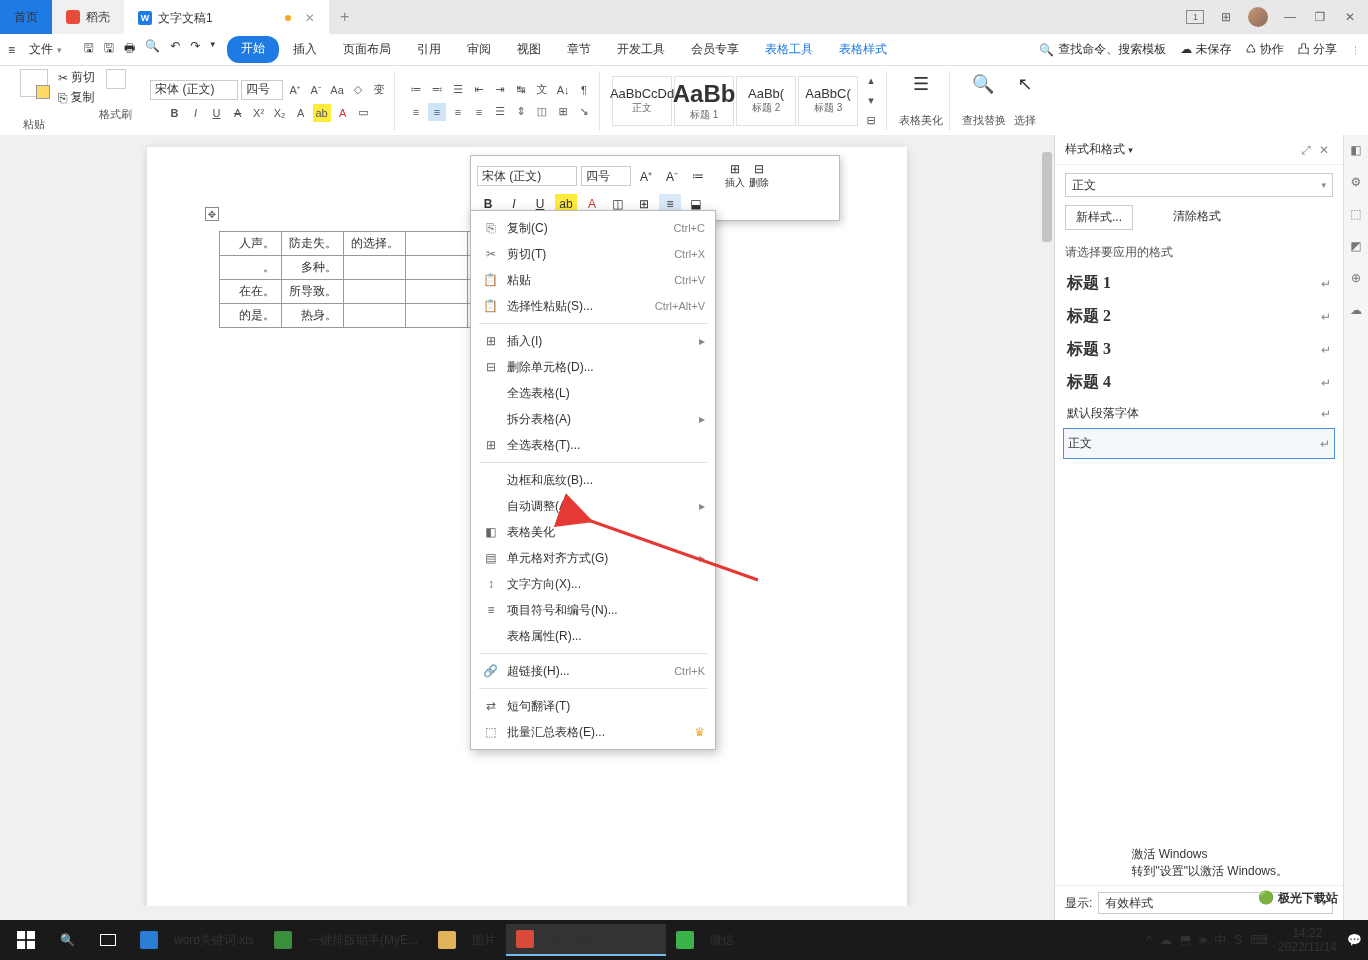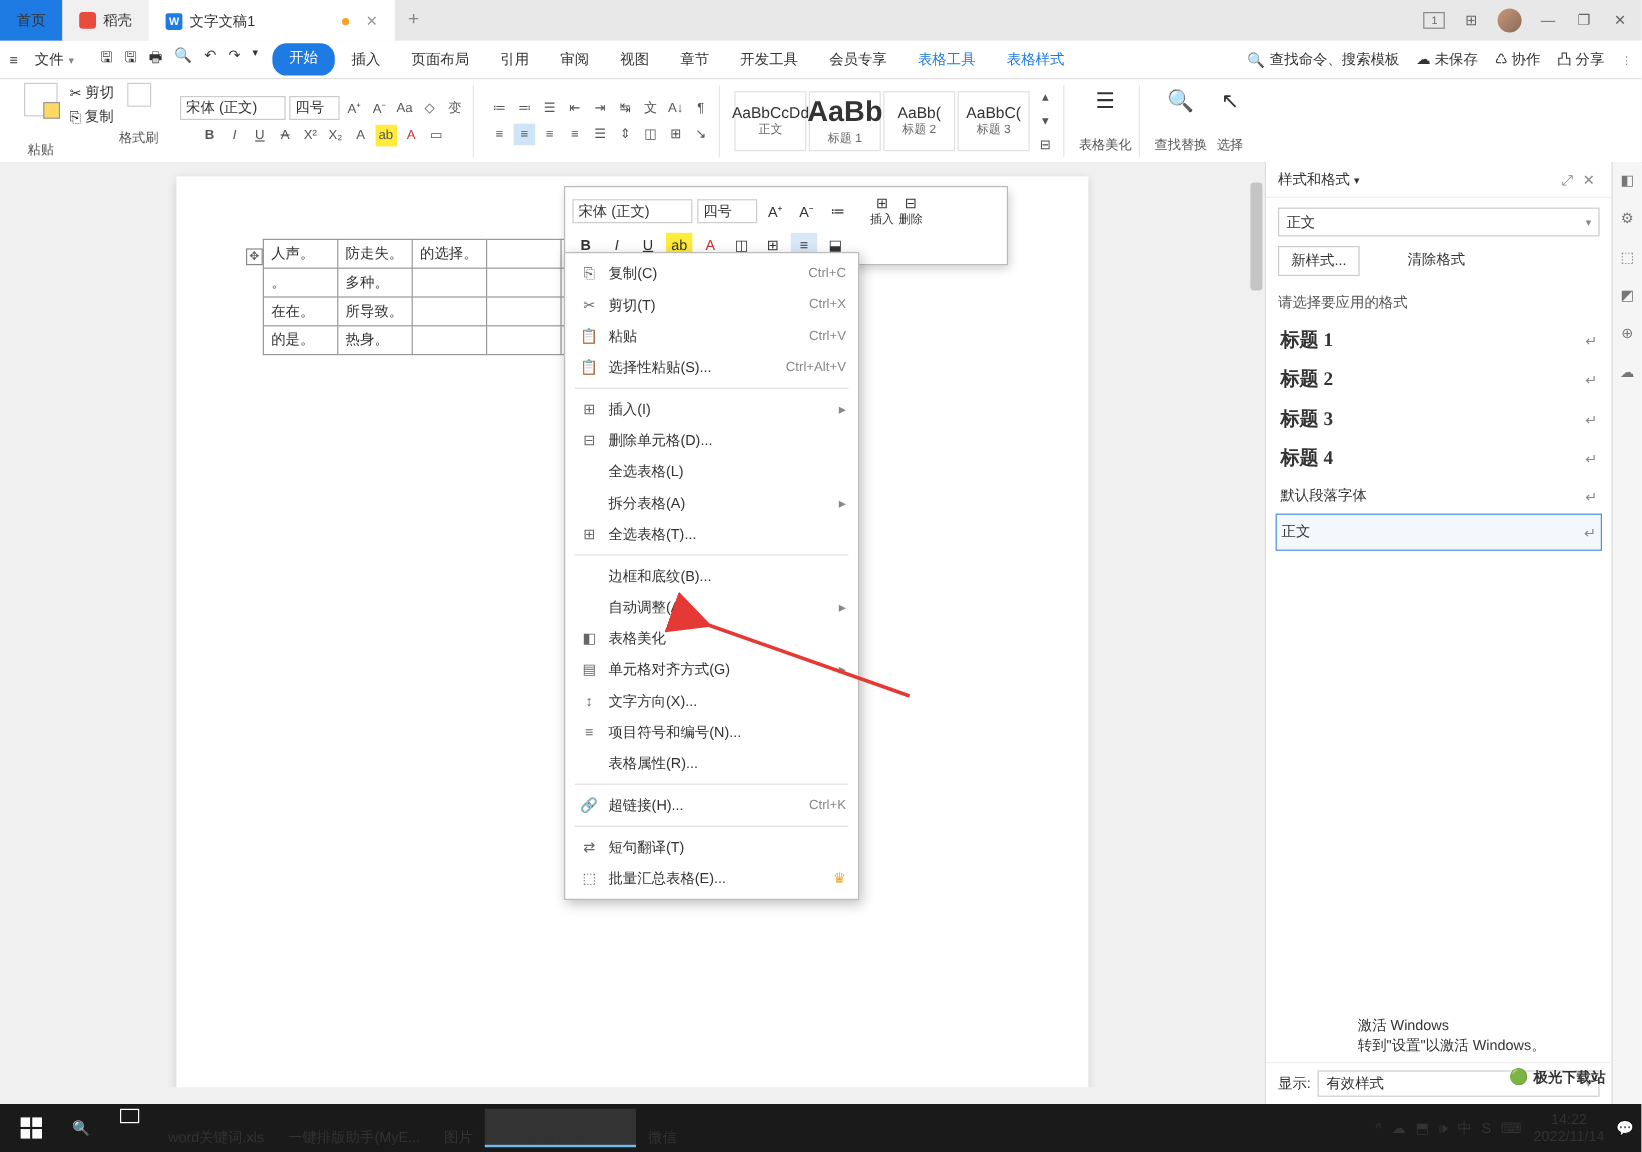--- a/index.html
+++ b/index.html
@@ -41,21 +41,21 @@
 .fname{width:88px;}
 .fsize{width:42px;}
 .tiny-btn{width:18px;height:18px;display:inline-flex;align-items:center;justify-content:center;color:#555;cursor:pointer;font-size:11px;}
 .style-gallery{display:flex;gap:2px;align-items:center;}
 .style-item{width:60px;height:50px;border:1px solid #e0e0e0;display:flex;flex-direction:column;align-items:center;justify-content:center;cursor:pointer;}
 .style-item .prev{font-size:13px;}
 .style-item.s2 .prev{font-size:24px;font-weight:bold;}
 .style-item .sl{font-size:10px;color:#666;}
 .workarea{position:absolute;top:135px;left:0;right:314px;bottom:40px;background:#f0f0f0;display:flex;justify-content:center;overflow:hidden;}
 .page{width:760px;background:#fff;margin-top:12px;box-shadow:0 2px 8px rgba(0,0,0,0.15);height:820px;position:relative;}
-.doc-table{position:absolute;top:52px;left:72px;border-collapse:collapse;}
+.doc-table{position:absolute;top:84px;left:72px;border-collapse:collapse;text-align:right;}
 .doc-table td{border:1px solid #999;padding:3px 6px;font-size:12px;height:22px;}
 .tbl-anchor{position:absolute;top:60px;left:58px;width:14px;height:14px;border:1px solid #888;display:flex;align-items:center;justify-content:center;font-size:10px;color:#666;}
 .mini-toolbar{position:absolute;top:155px;left:470px;width:370px;background:#fff;border:1px solid #bbb;box-shadow:2px 3px 8px rgba(0,0,0,0.2);padding:4px;}
 .mini-r{display:flex;gap:4px;align-items:center;padding:2px;}
 .mini-btn{width:22px;height:20px;display:inline-flex;align-items:center;justify-content:center;cursor:pointer;font-size:12px;}
 .mini-sel{border:1px solid #ccc;height:20px;padding:0 4px;background:#fff;display:flex;align-items:center;font-size:12px;}
 .context-menu{position:absolute;top:210px;left:470px;width:246px;background:#fff;border:1px solid #bbb;box-shadow:2px 3px 10px rgba(0,0,0,0.25);padding:4px 0;z-index:10;}
 .cm-item{display:flex;align-items:center;height:26px;padding:0 10px;cursor:pointer;position:relative;}
 .cm-ico{width:20px;margin-right:6px;color:#666;display:inline-flex;justify-content:center;font-size:12px;}
 .cm-txt{flex:1;}
@@ -83,21 +83,21 @@
 .rp-foot .sel{flex:1;border:1px solid #ccc;height:22px;display:flex;align-items:center;padding:0 6px;font-size:12px;}
 .sidebar{position:absolute;top:135px;right:0;width:25px;bottom:40px;background:#f5f5f5;border-left:1px solid #ddd;display:flex;flex-direction:column;align-items:center;gap:14px;padding-top:8px;}
 .sidebar div{width:18px;height:18px;cursor:pointer;color:#777;text-align:center;}
 .watermark{position:absolute;bottom:80px;right:80px;color:#bbb;font-size:18px;line-height:1.4;pointer-events:none;}
 .watermark .sub{font-size:12px;}
 .wm-logo{position:absolute;bottom:53px;right:30px;color:#4faa3c;font-size:13px;font-weight:bold;text-shadow:0 0 3px rgba(255,255,255,.8);}
 .taskbar{position:absolute;bottom:0;left:0;right:0;height:40px;background:#1a1a1a;display:flex;align-items:center;padding:0 6px;gap:4px;}
 .tb-start{width:40px;height:32px;display:flex;align-items:center;justify-content:center;}
 .tb-start svg{width:18px;height:18px;}
 .tb-search{width:36px;height:32px;display:flex;align-items:center;justify-content:center;color:#fff;}
-.tb-item{height:32px;padding:0 10px;display:flex;align-items:center;gap:16px;color:#fff;cursor:pointer;flex-direction:column;}
+.tb-item{height:32px;padding:0 10px;display:flex;align-items:center;gap:16px;color:#fff;cursor:pointer;}
 .tb-item.active{background:#333;border-bottom:2px solid #76b9ed;}
 .tb-ico{width:18px;height:18px;display:inline-block;}
 .tb-right{margin-left:auto;display:flex;align-items:center;gap:10px;color:#fff;font-size:11px;}
 .tb-tray{display:flex;gap:8px;align-items:center;}
 .tb-clock{text-align:center;line-height:1.2;}
 .scrollbar-v{position:absolute;top:148px;right:314px;width:14px;bottom:54px;background:#f0f0f0;}
 .scrollbar-v .thumb{position:absolute;top:4px;left:2px;right:2px;height:90px;background:#c4c4c4;border-radius:3px;}
 .hscroll{position:absolute;bottom:40px;left:0;right:314px;height:14px;background:#f0f0f0;}
 </style>
 </head>

